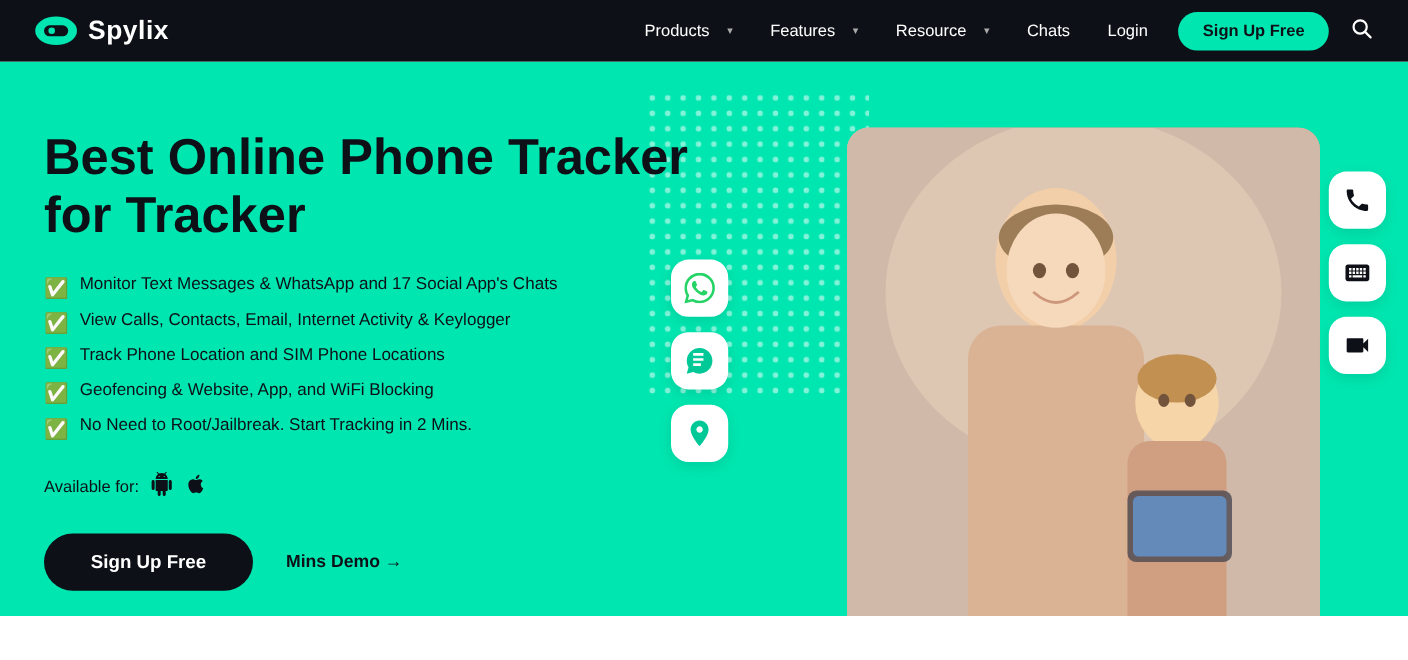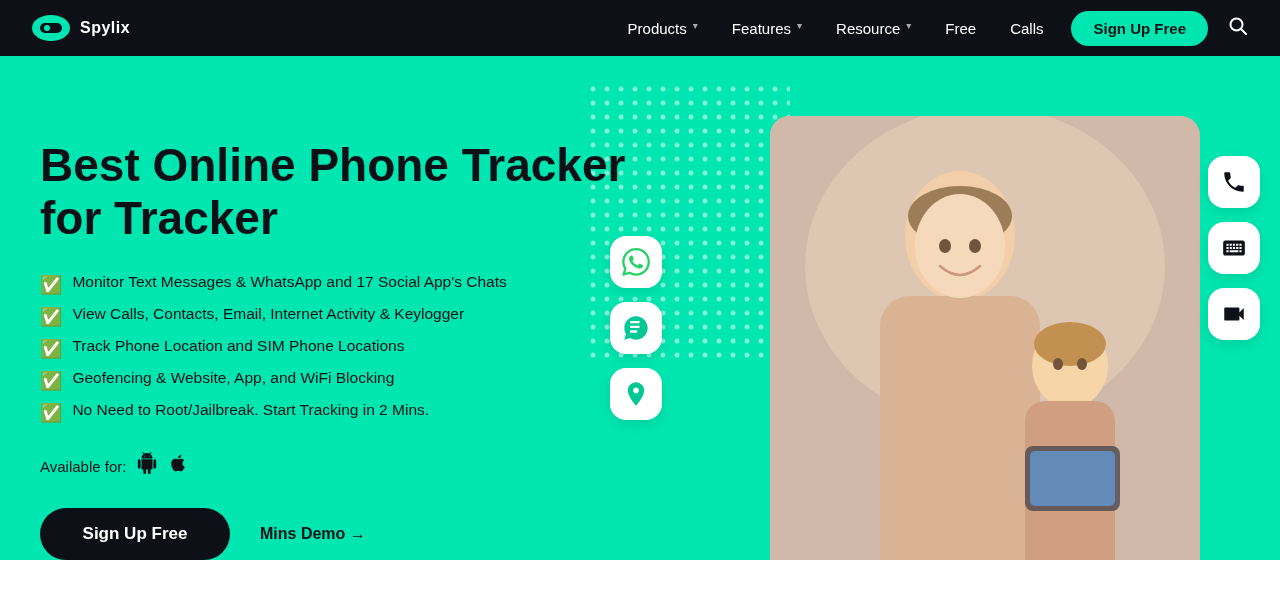--- a/index.html
+++ b/index.html
@@ -27,37 +27,37 @@
       border-radius: 50%;
       width: 38px;
       height: 26px;
       display: flex;
       align-items: center;
       justify-content: center;
     }
     .logo-icon svg { width: 24px; height: 16px; }
     .logo-text {
       color: white;
-      font-size: 16px;
+      font-size: 24px;
       font-weight: 700;
       letter-spacing: 0.5px;
     }
     .nav-links {
       display: flex;
       align-items: center;
       gap: 6px;
     }
     .nav-item {
       color: white;
       font-size: 15px;
       padding: 8px 14px;
       cursor: pointer;
       display: flex;
-      align-items: flex-start;
-      gap: 6px;
+      align-items: center;
+      gap: 16px;
       white-space: nowrap;
     }
     .nav-chevron {
       font-size: 10px;
       color: #aaa;
     }
     .nav-login {
       color: white;
       font-size: 15px;
       padding: 8px 14px;
@@ -82,21 +82,21 @@
     }
 
     
     .hero {
       background-color: #00e6b0;
       width: 1280px;
       height: 504px;
       position: relative;
       overflow: hidden;
       display: flex;
-      align-items: flex-end;
+      align-items: flex-start;
       padding: 50px 40px 0 40px;
     }
 
     
     .dot-pattern {
       position: absolute;
       top: 30px;
       left: 590px;
       width: 200px;
       height: 280px;
@@ -269,23 +269,23 @@
     </div>
     <div class="nav-item">
       <span>Features</span>
       <span class="nav-chevron">▾</span>
     </div>
     <div class="nav-item">
       <span>Resource</span>
       <span class="nav-chevron">▾</span>
     </div>
     <div class="nav-item">
-      <span>Free</span>
-    </div>
-    <div class="nav-login">Calls</div>
+      <span>Chats</span>
+    </div>
+    <div class="nav-login">Login</div>
     <button class="nav-signup">Sign Up Free</button>
     <div class="nav-search">
       <svg width="20" height="20" viewBox="0 0 20 20" fill="none">
         <circle cx="8.5" cy="8.5" r="6" stroke="white" stroke-width="2"></circle>
         <line x1="13" y1="13" x2="18" y2="18" stroke="white" stroke-width="2" stroke-linecap="round"></line>
       </svg>
     </div>
   </div>
 </nav>
 

